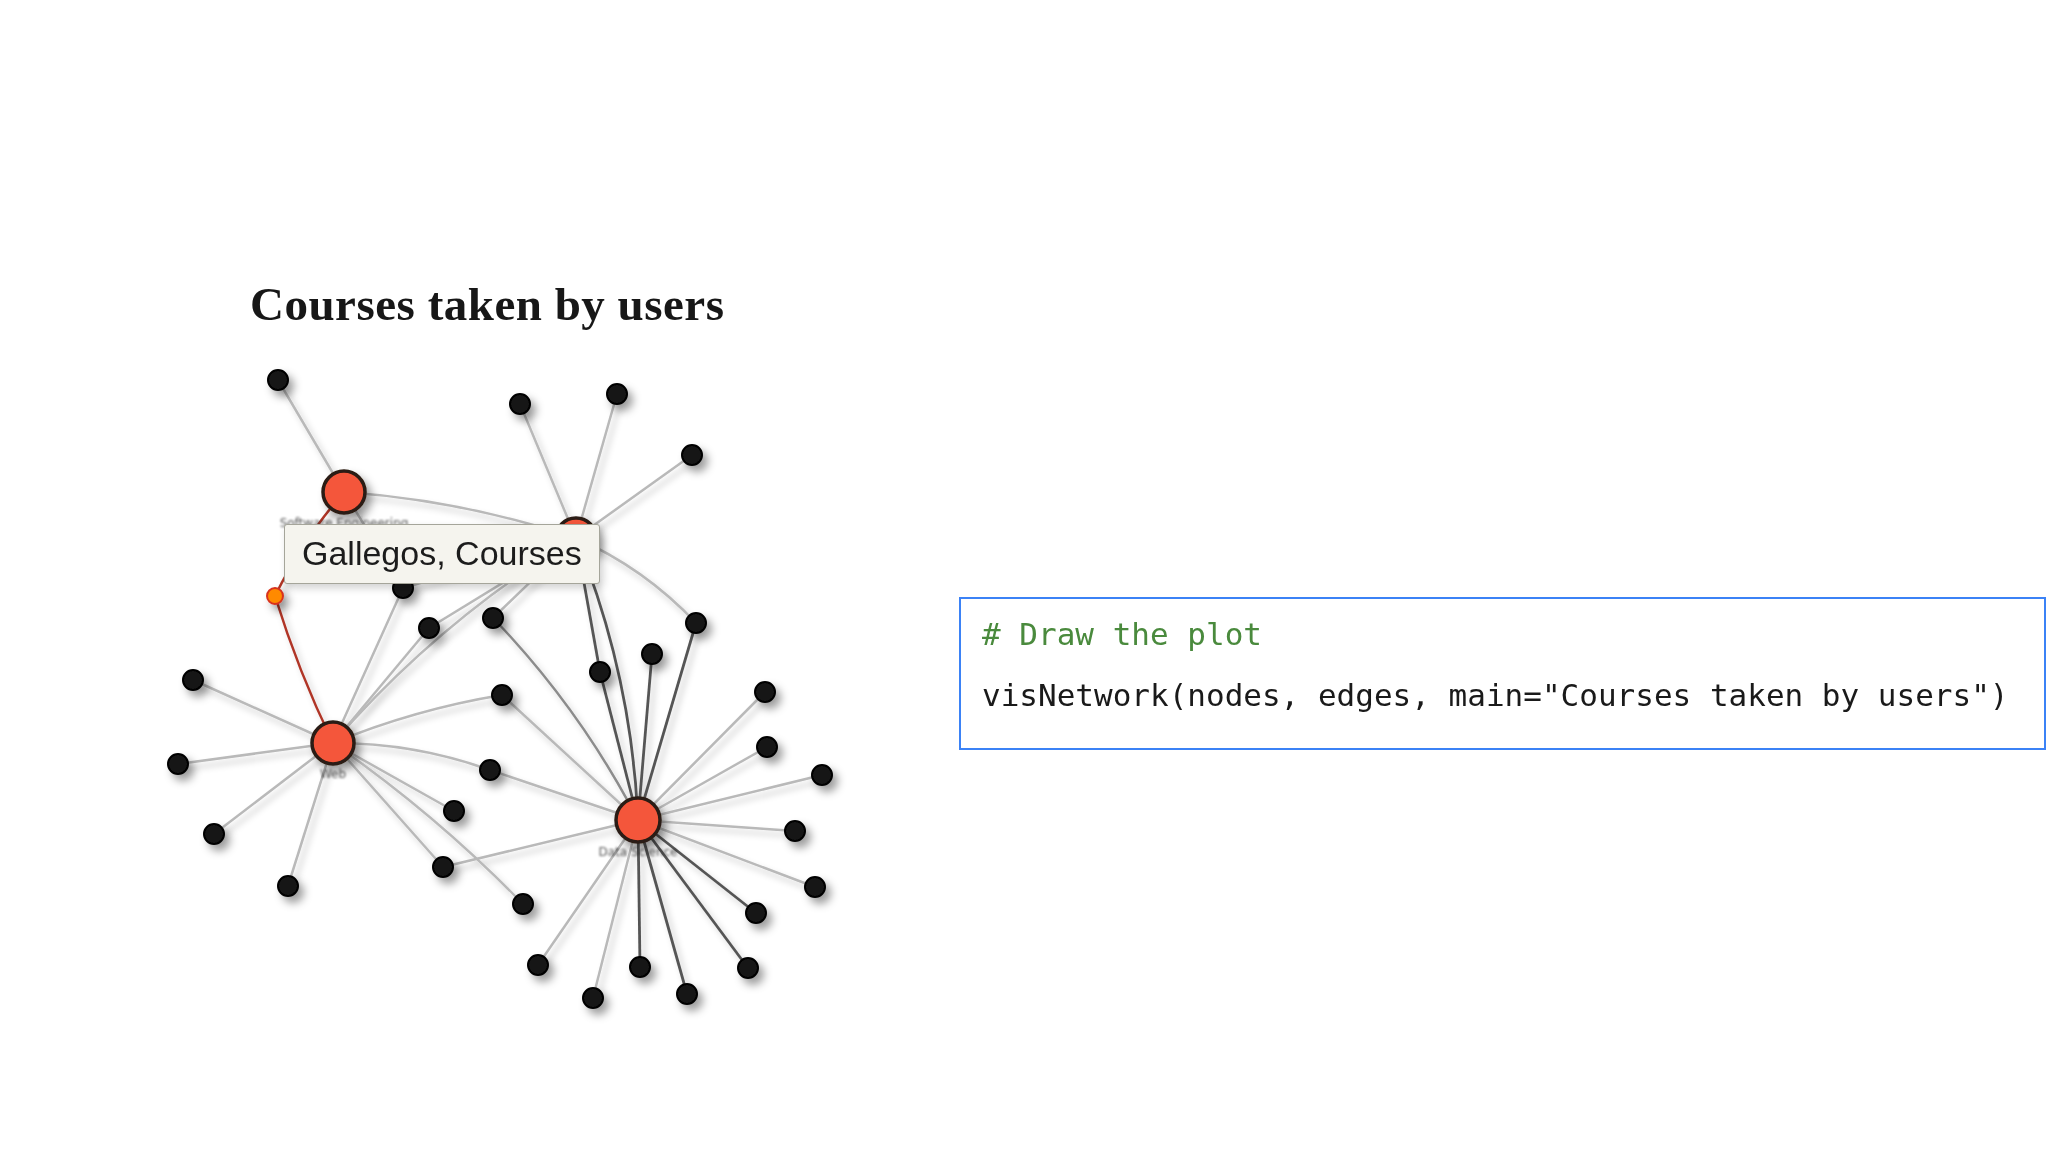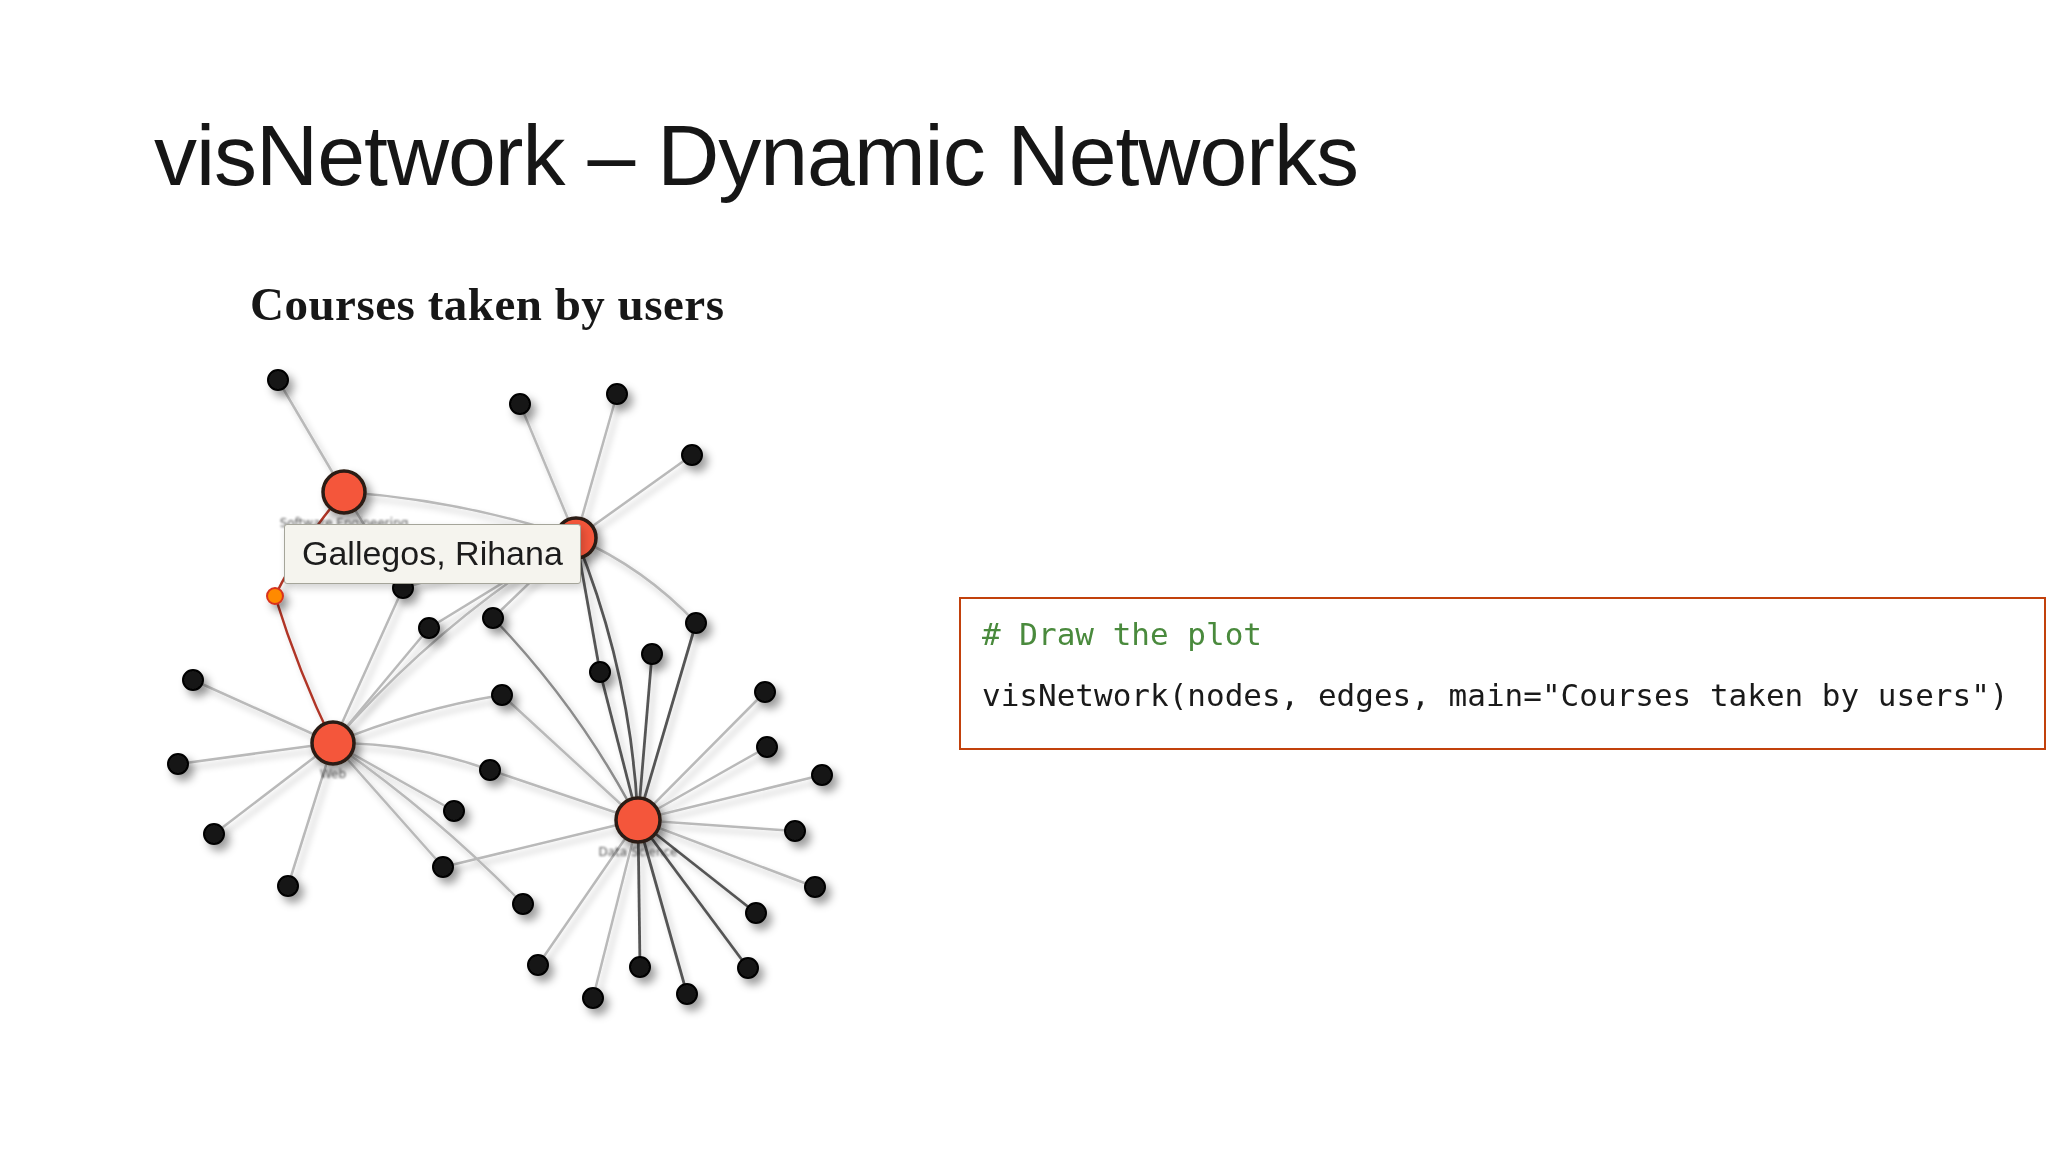--- a/index.html
+++ b/index.html
@@ -30,35 +30,34 @@
   }
   .tooltip{
     position:absolute;left:284px;top:524px;height:58px;
     background:#f5f4ee;border:1px solid #a5a59a;border-radius:3px;
     box-shadow:3px 4px 8px rgba(0,0,0,0.18);
     font-family:"Liberation Sans",sans-serif;font-size:34px;color:#1c1c1c;
     line-height:56px;padding:0 17px;white-space:nowrap;z-index:5;
   }
   .code-panel{
     position:absolute;left:959px;top:597px;width:1087px;height:153px;
-    box-sizing:border-box;border:2px solid #c2410c;background:#ffffff;
+    box-sizing:border-box;border:2px solid #3b82f6;background:#ffffff;
     padding:15px 0 0 21px;
     font-family:"DejaVu Sans Mono","Liberation Mono",monospace;
     font-size:31px;line-height:40px;white-space:nowrap;
   }
   .code-comment{color:#4a8a3d;display:block;margin-bottom:21px;}
   .code-line{color:#1a1a1a;display:block;}
   .code-fn{font-weight:400;}
 </style>
 </head>
 <body>
 
 <div class="slide">
 
-  <div class="slide-title">visNetwork – Dynamic Networks</div>
 
   <div class="figure-title">Courses taken by users</div>
 
   <svg class="network-svg" width="2048" height="1152" viewBox="0 0 2048 1152">
     <defs>
       <filter id="eshadow" x="-20%" y="-20%" width="140%" height="140%">
         <feDropShadow dx="4" dy="5" stdDeviation="3" flood-color="#000000" flood-opacity="0.22"></feDropShadow>
       </filter>
       <filter id="nshadow" x="-60%" y="-60%" width="220%" height="220%">
         <feDropShadow dx="5" dy="6" stdDeviation="4" flood-color="#000000" flood-opacity="0.38"></feDropShadow>
@@ -148,20 +147,20 @@
         <circle cx="638" cy="820" r="22" fill="#f4573a" stroke="#2b1b12" stroke-width="3.5"></circle>
       </g>
   </svg>
 
   <div class="labels-layer">
       <div class="hub-label" style="left: 344px; top: 516px;">Software Engineering</div>
       <div class="hub-label" style="left: 333px; top: 767px;">Web</div>
       <div class="hub-label" style="left: 638px; top: 845px;">Data Science</div>
     </div>
 
-  <div class="tooltip">Gallegos, Rihana</div>
+  <div class="tooltip">Gallegos, Courses</div>
 
   <div class="code-panel">
     <span class="code-comment"># Draw the plot</span>
     <span class="code-line"><span class="code-fn">visNetwork</span><span>(nodes, edges, main="Courses taken by users")</span></span>
   </div>
 
 </div>
 
 </body></html>

